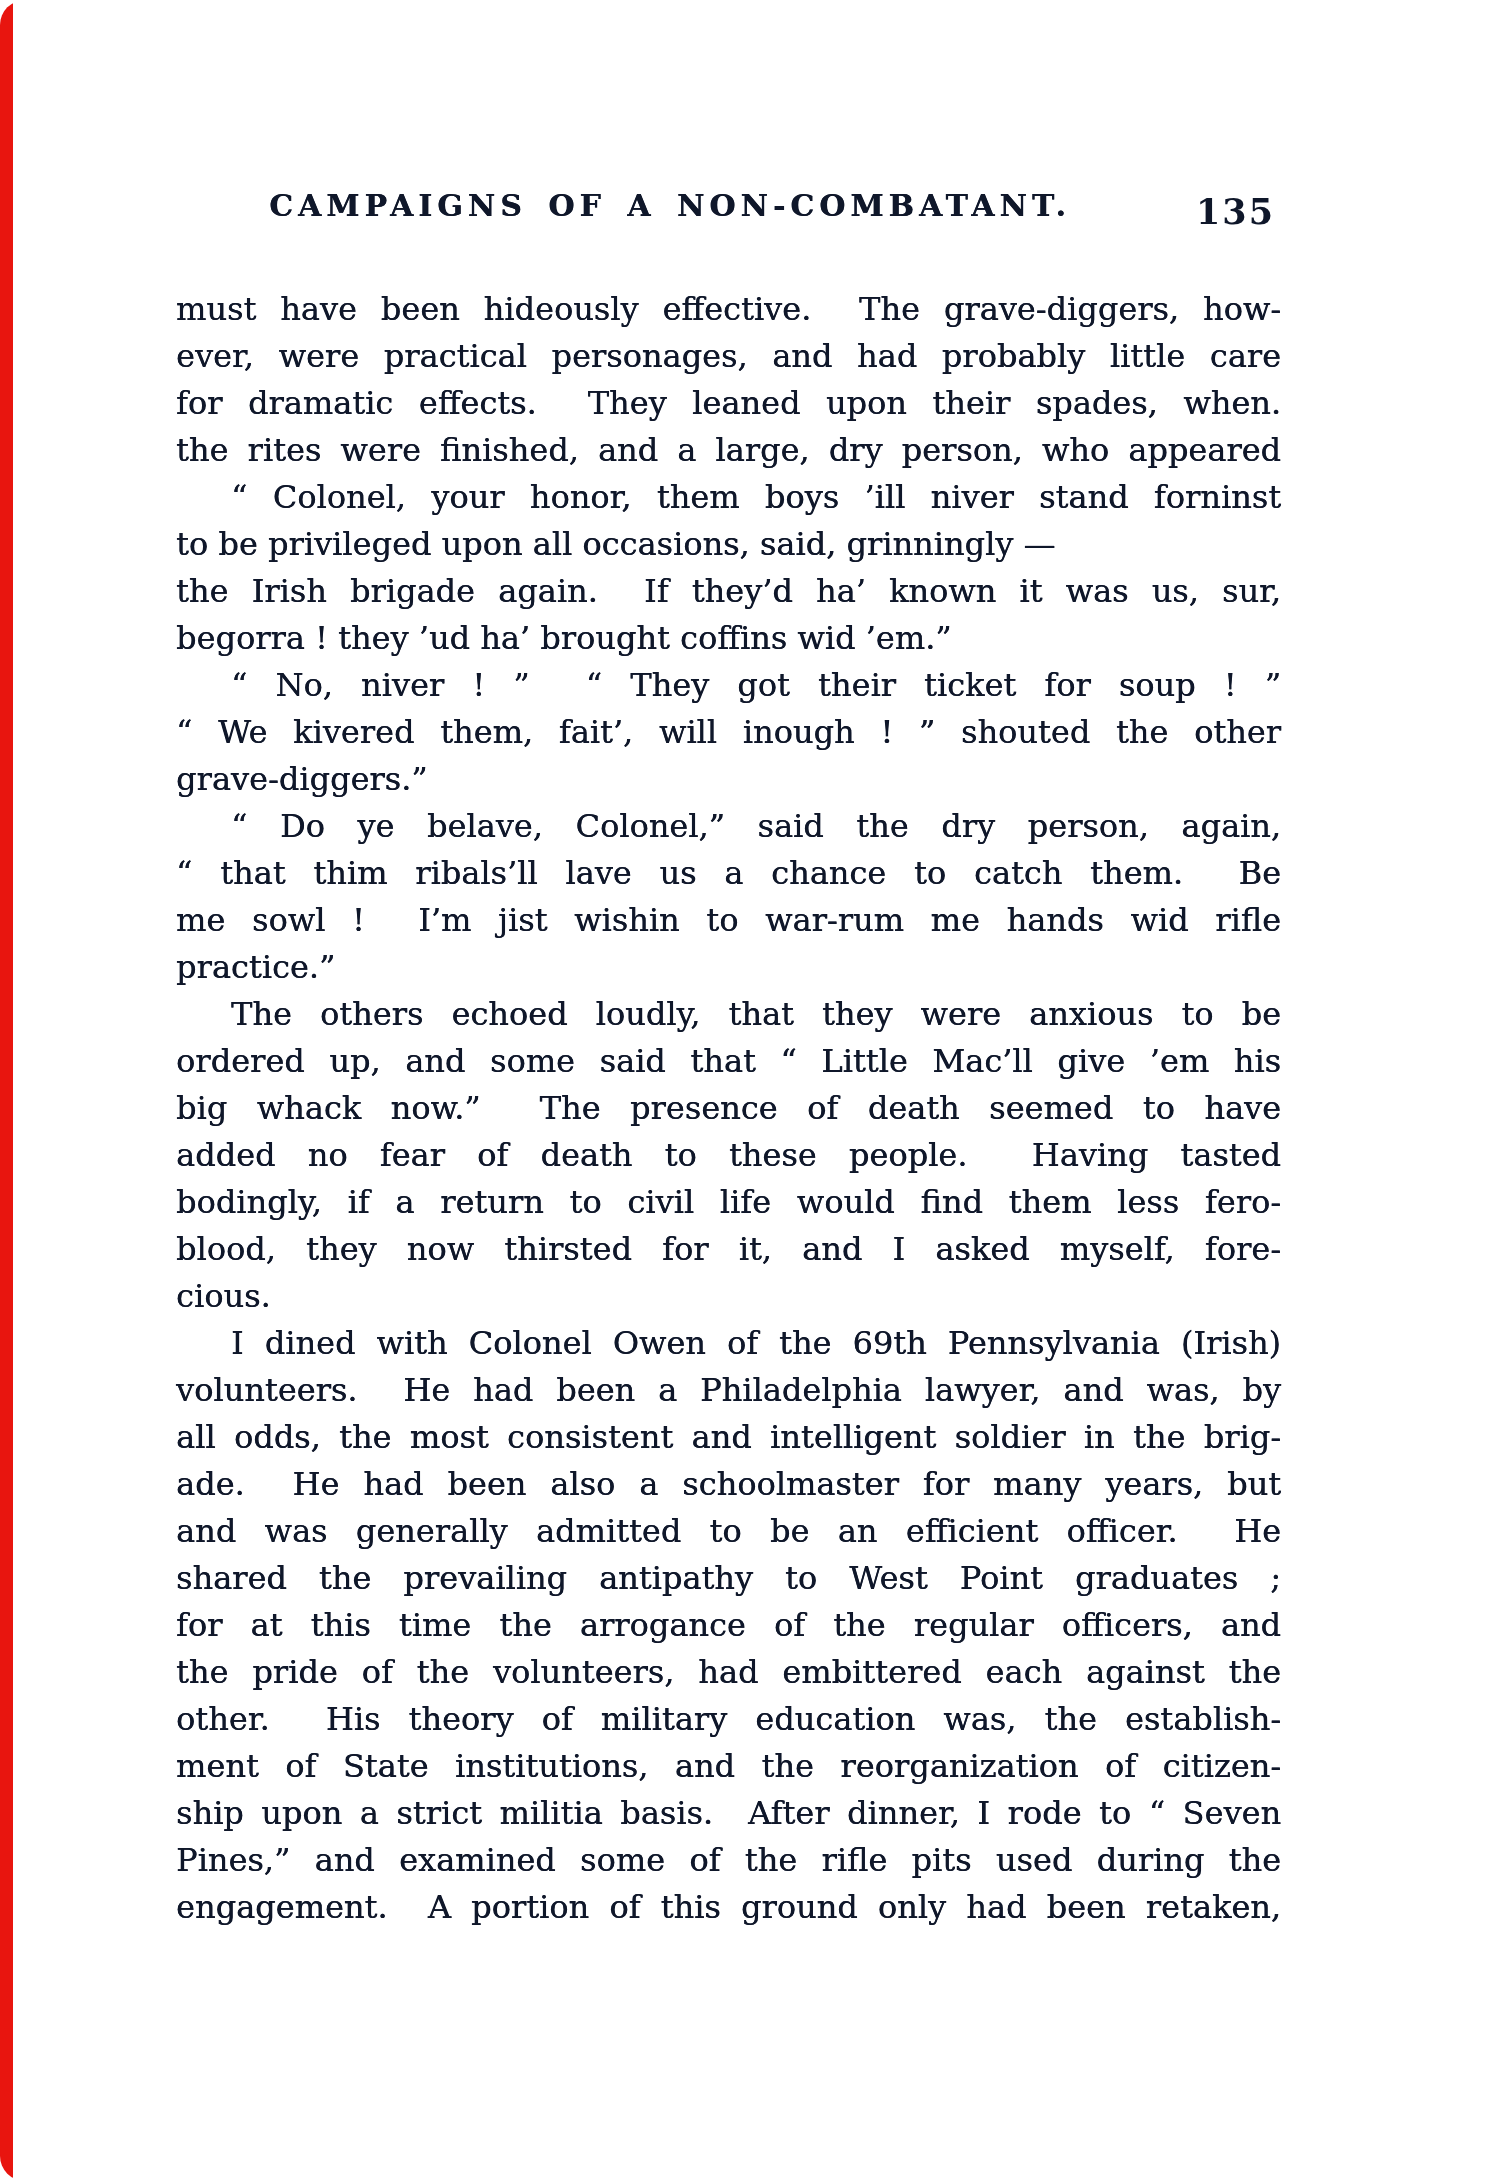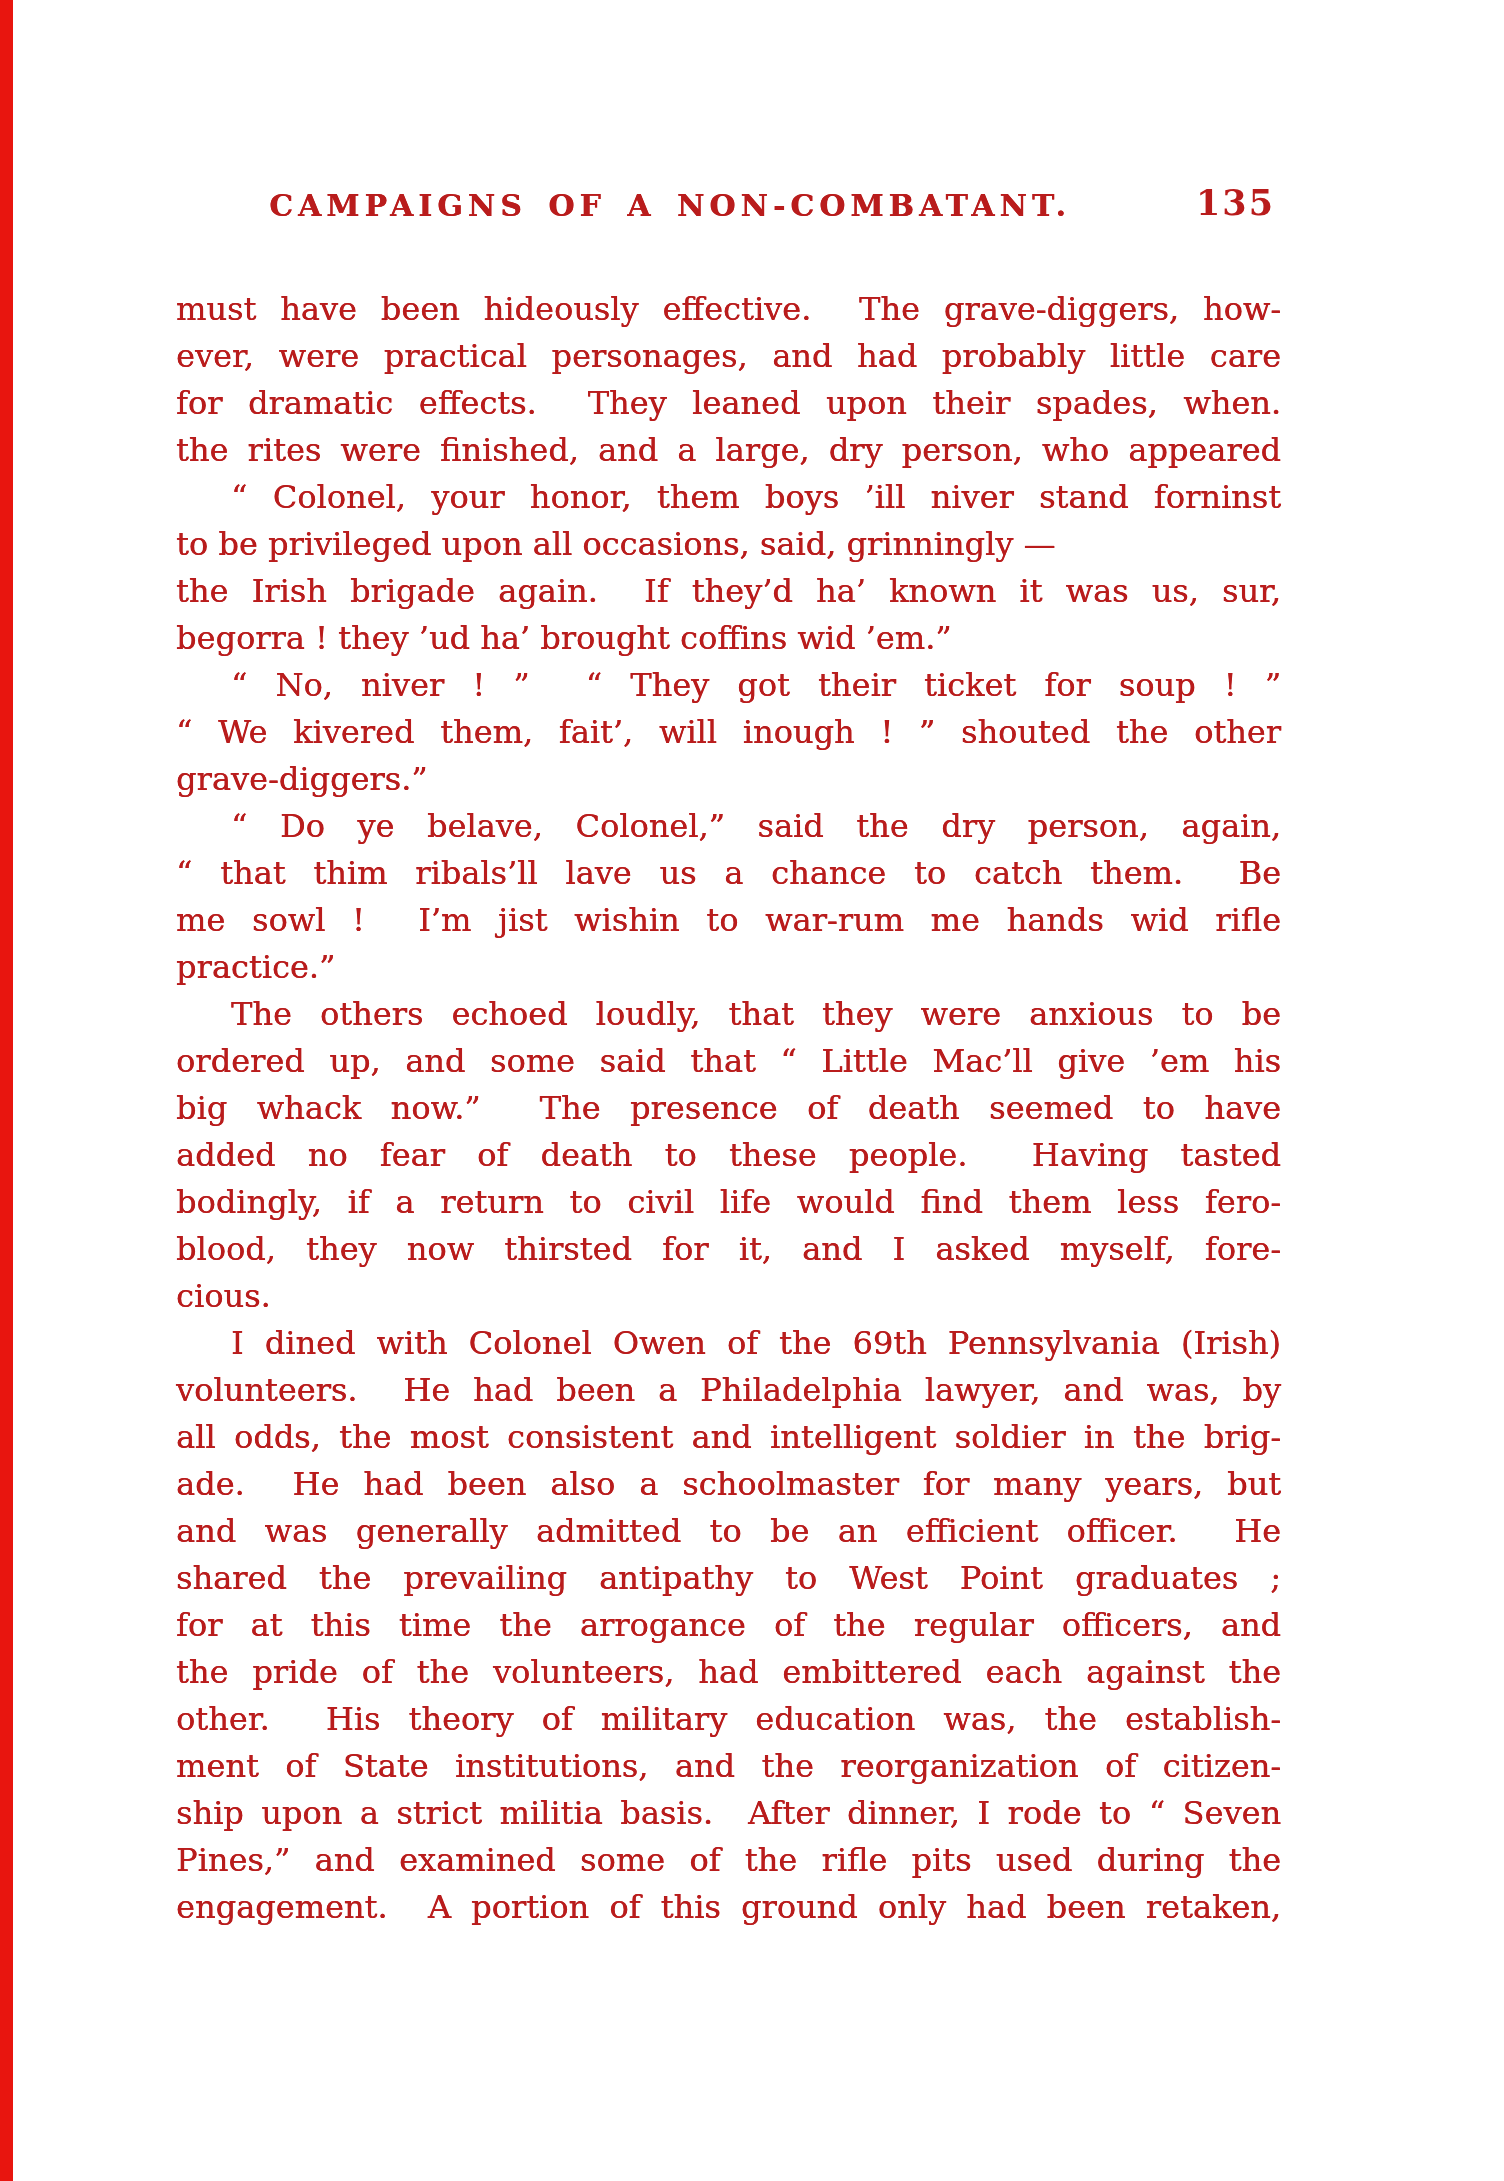--- a/index.html
+++ b/index.html
@@ -39,21 +39,21 @@
     font-size: 30px;
     font-weight: bold;
     letter-spacing: 5px;
     word-spacing: 6px;
     white-space: nowrap;
     text-shadow: 0.3px 0 0 currentColor;
   }
   .page-number {
     position: absolute;
     right: 0;
-    top: 0;
+    top: 9px;
     font-size: 35px;
     font-weight: bold;
     letter-spacing: 2px;
   }
   .body-text {
     position: absolute;
     left: 176px;
     top: 286px;
     width: 1105px;
     font-size: 32px;
@@ -67,21 +67,21 @@
   .line.end {
     text-align-last: left;
   }
   .line.indent {
     text-indent: 55px;
   }
 </style>
 </head>
 <body>
 
-<div class="page" style="color: #b91c1c; background: rgb(255, 255, 255);">
+<div class="page" style="color: #0f172a; background: rgb(255, 255, 255); border-radius: 25px;">
   <div class="red-stripe" style="background: rgb(232, 21, 15);"></div>
   <div class="header">
     <span class="running-title">CAMPAIGNS OF A NON-COMBATANT.</span>
     <span class="page-number">135</span>
   </div>
   <div class="body-text">
       <div class="line">must have been hideously effective.&nbsp; The grave-diggers, how-</div>
       <div class="line">ever, were practical personages, and had probably little care</div>
       <div class="line">for dramatic effects.&nbsp; They leaned upon their spades, when.</div>
       <div class="line">the rites were finished, and a large, dry person, who appeared</div>

